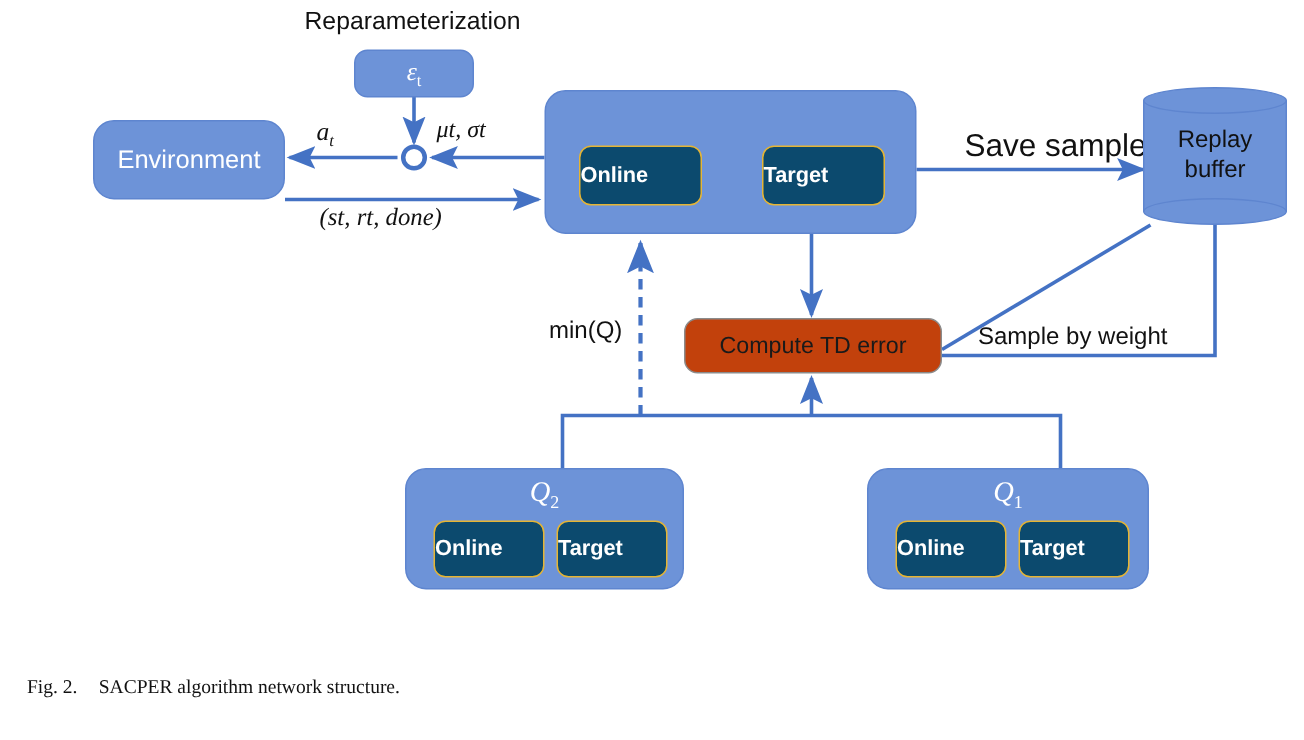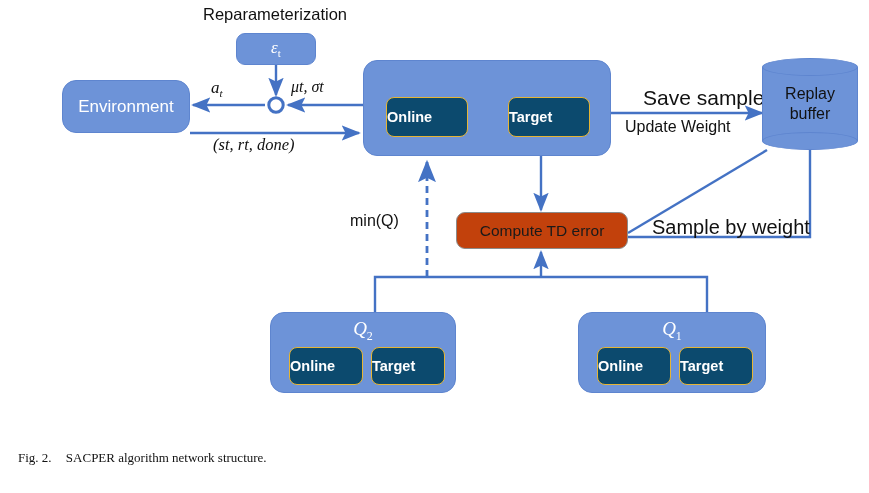--- a/index.html
+++ b/index.html
@@ -191,39 +191,38 @@
   <div class="node blue-box" style="left:363px;top:60px;width:248px;height:96px;display:block;">
     <div class="gold-box" style="left:22px;top:36px;width:82px;height:40px;">
       <span>Online</span>
     </div>
     <div class="gold-box" style="left:144px;top:36px;width:82px;height:40px;">
       <span>Target</span>
     </div>
   </div>
 
   <div class="lbl" style="left:643px;top:86px;font-size:21px;">Save sample</div>
-  <div class="lbl" style="left:625px;top:118px;font-size:16px;">Update Weight</div>
 
   <div class="cylinder" style="left:762px;top:58px;width:96px;height:92px;">
     <div class="cyl-body"></div>
     <div class="cyl-bot"></div>
     <div class="cyl-top"></div>
     <div class="cyl-label">
       <span>Replay</span>
       <span>buffer</span>
     </div>
   </div>
 
-  <div class="lbl" style="left:350px;top:212px;font-size:16px;">min(Q)</div>
+  <div class="lbl" style="left:366px;top:212px;font-size:16px;">min(Q)</div>
 
   <div class="node white-box" style="left:456px;top:212px;width:172px;height:37px;">
     <span>Compute TD error</span>
   </div>
 
-  <div class="lbl" style="left:652px;top:216px;font-size:20px;">Sample by weight</div>
+  <div class="lbl" style="left:652px;top:216px;font-size:16px;">Sample by weight</div>
 
   <div class="node blue-box" style="left:270px;top:312px;width:186px;height:81px;display:block;">
     <div class="box-title q-title">
       <span>Q</span><sub>2</sub>
     </div>
     <div class="gold-box" style="left:18px;top:34px;width:74px;height:38px;">
       <span>Online</span>
     </div>
     <div class="gold-box" style="left:100px;top:34px;width:74px;height:38px;">
       <span>Target</span>

